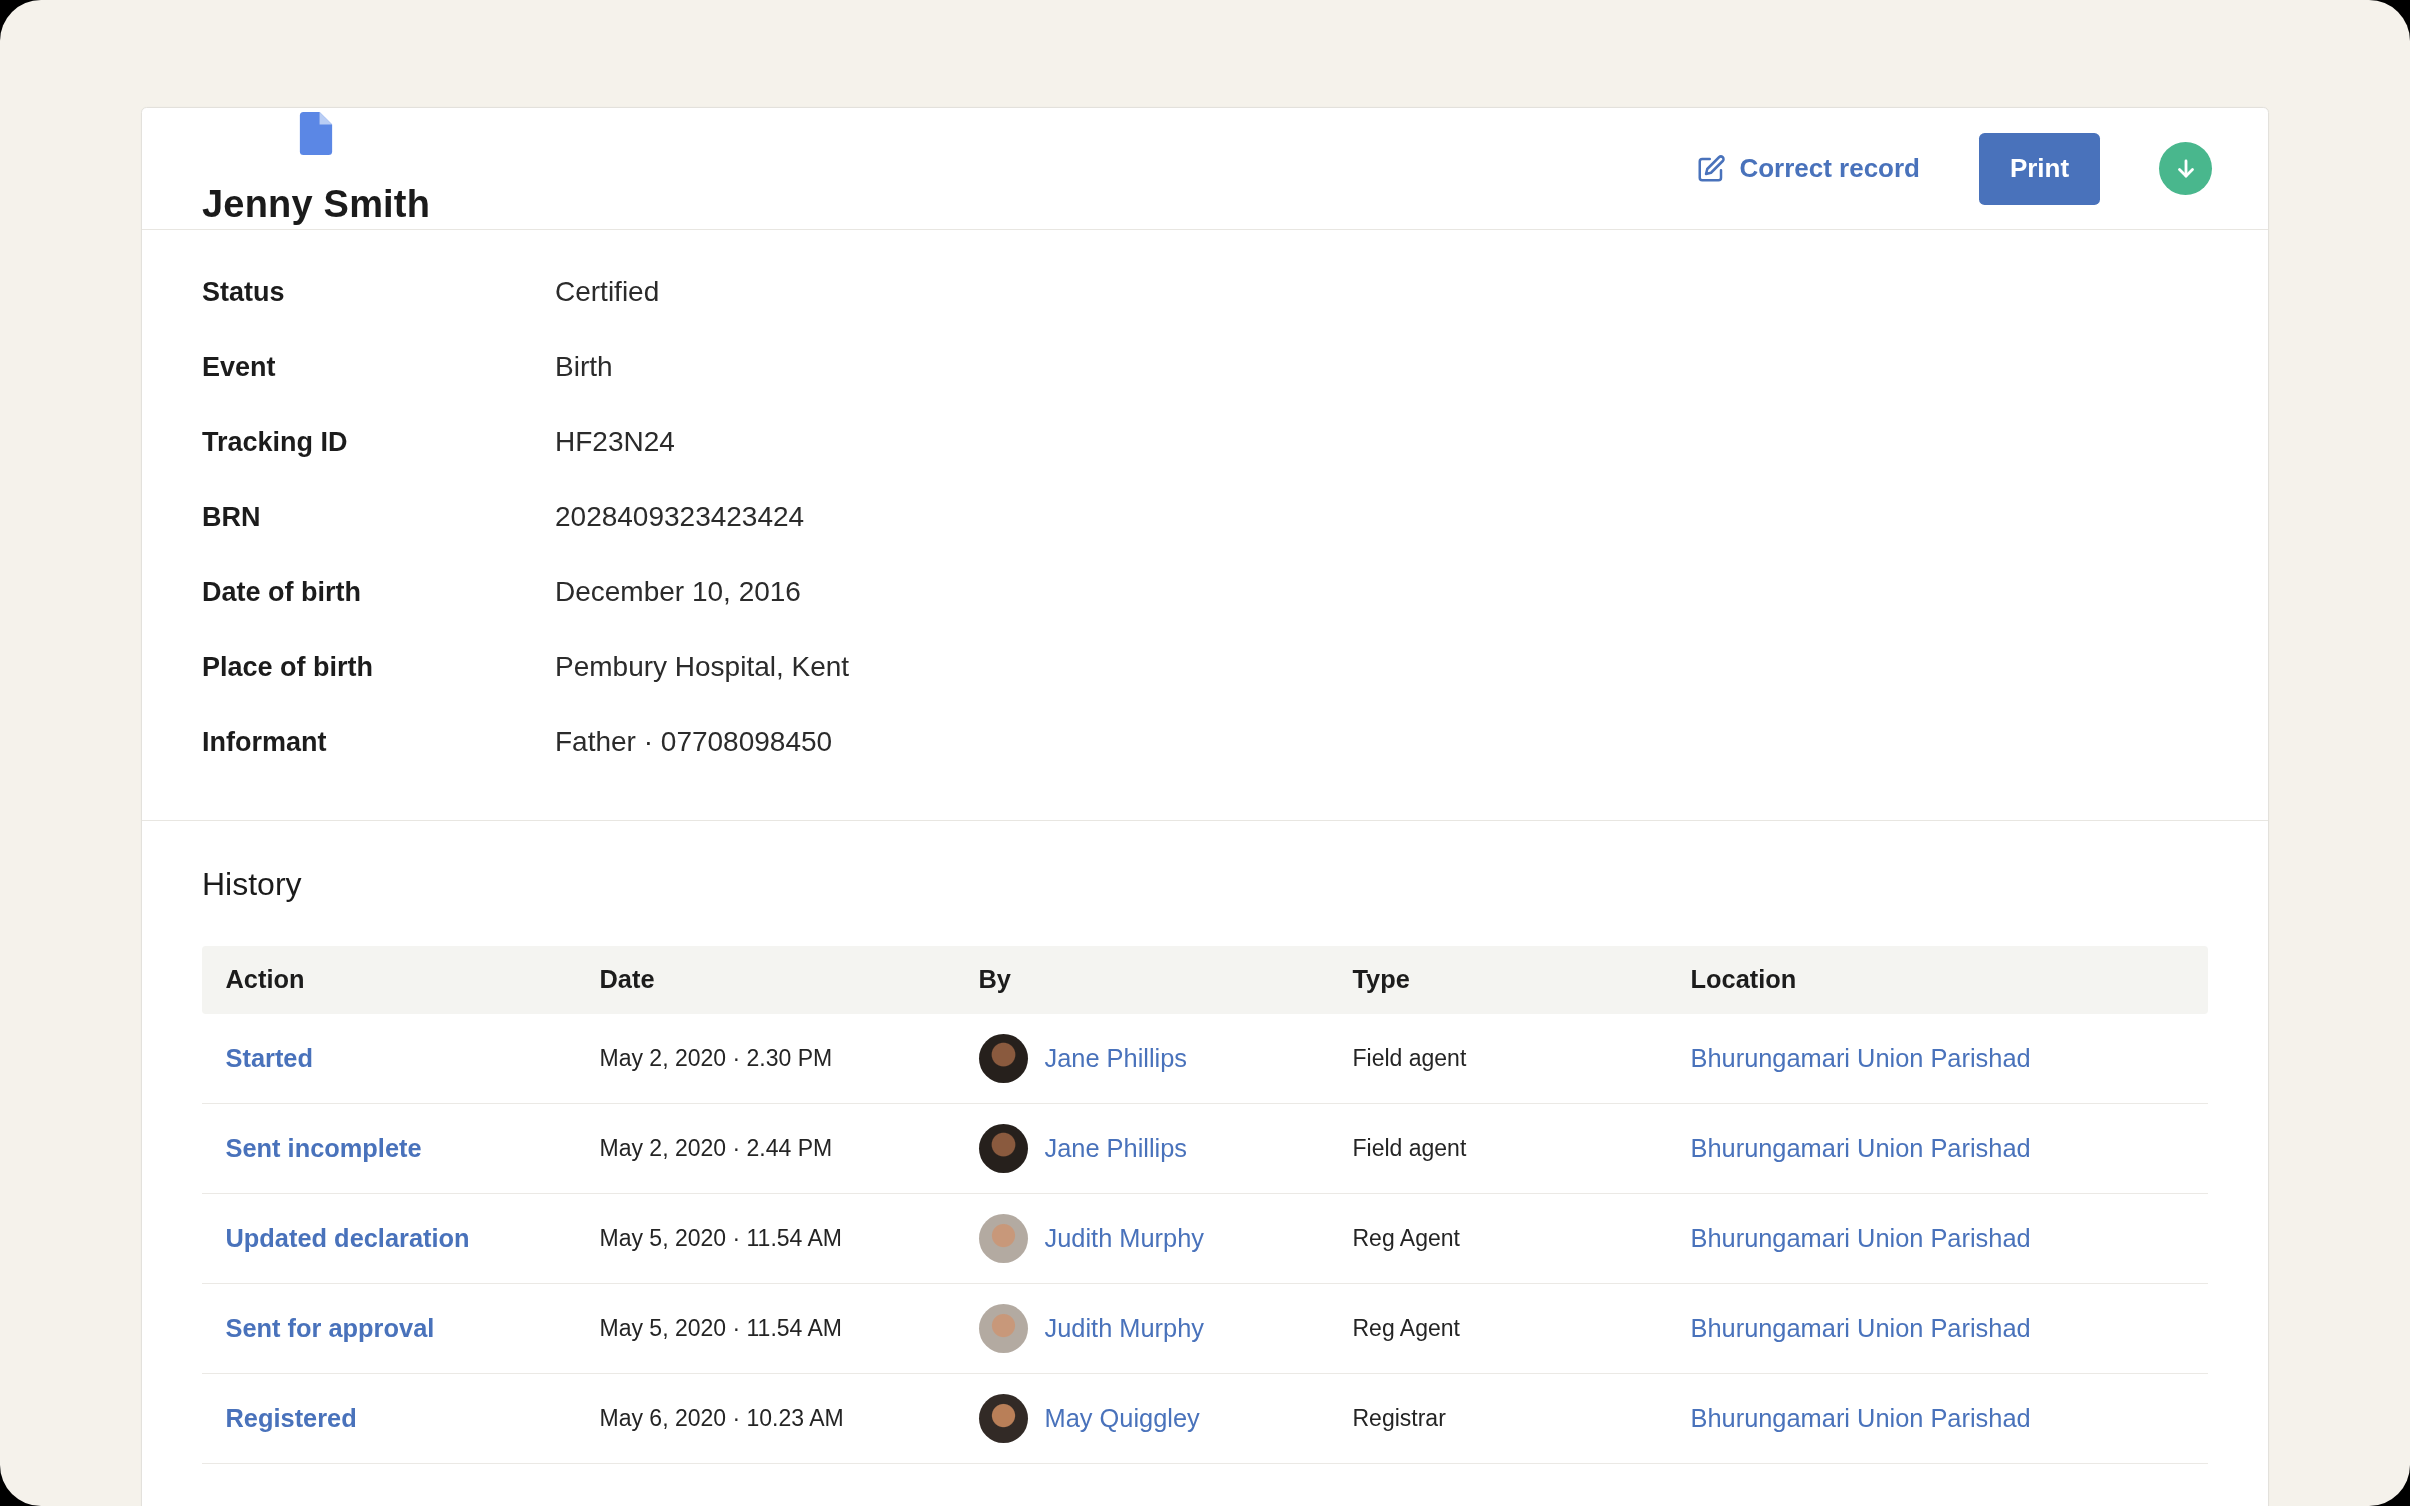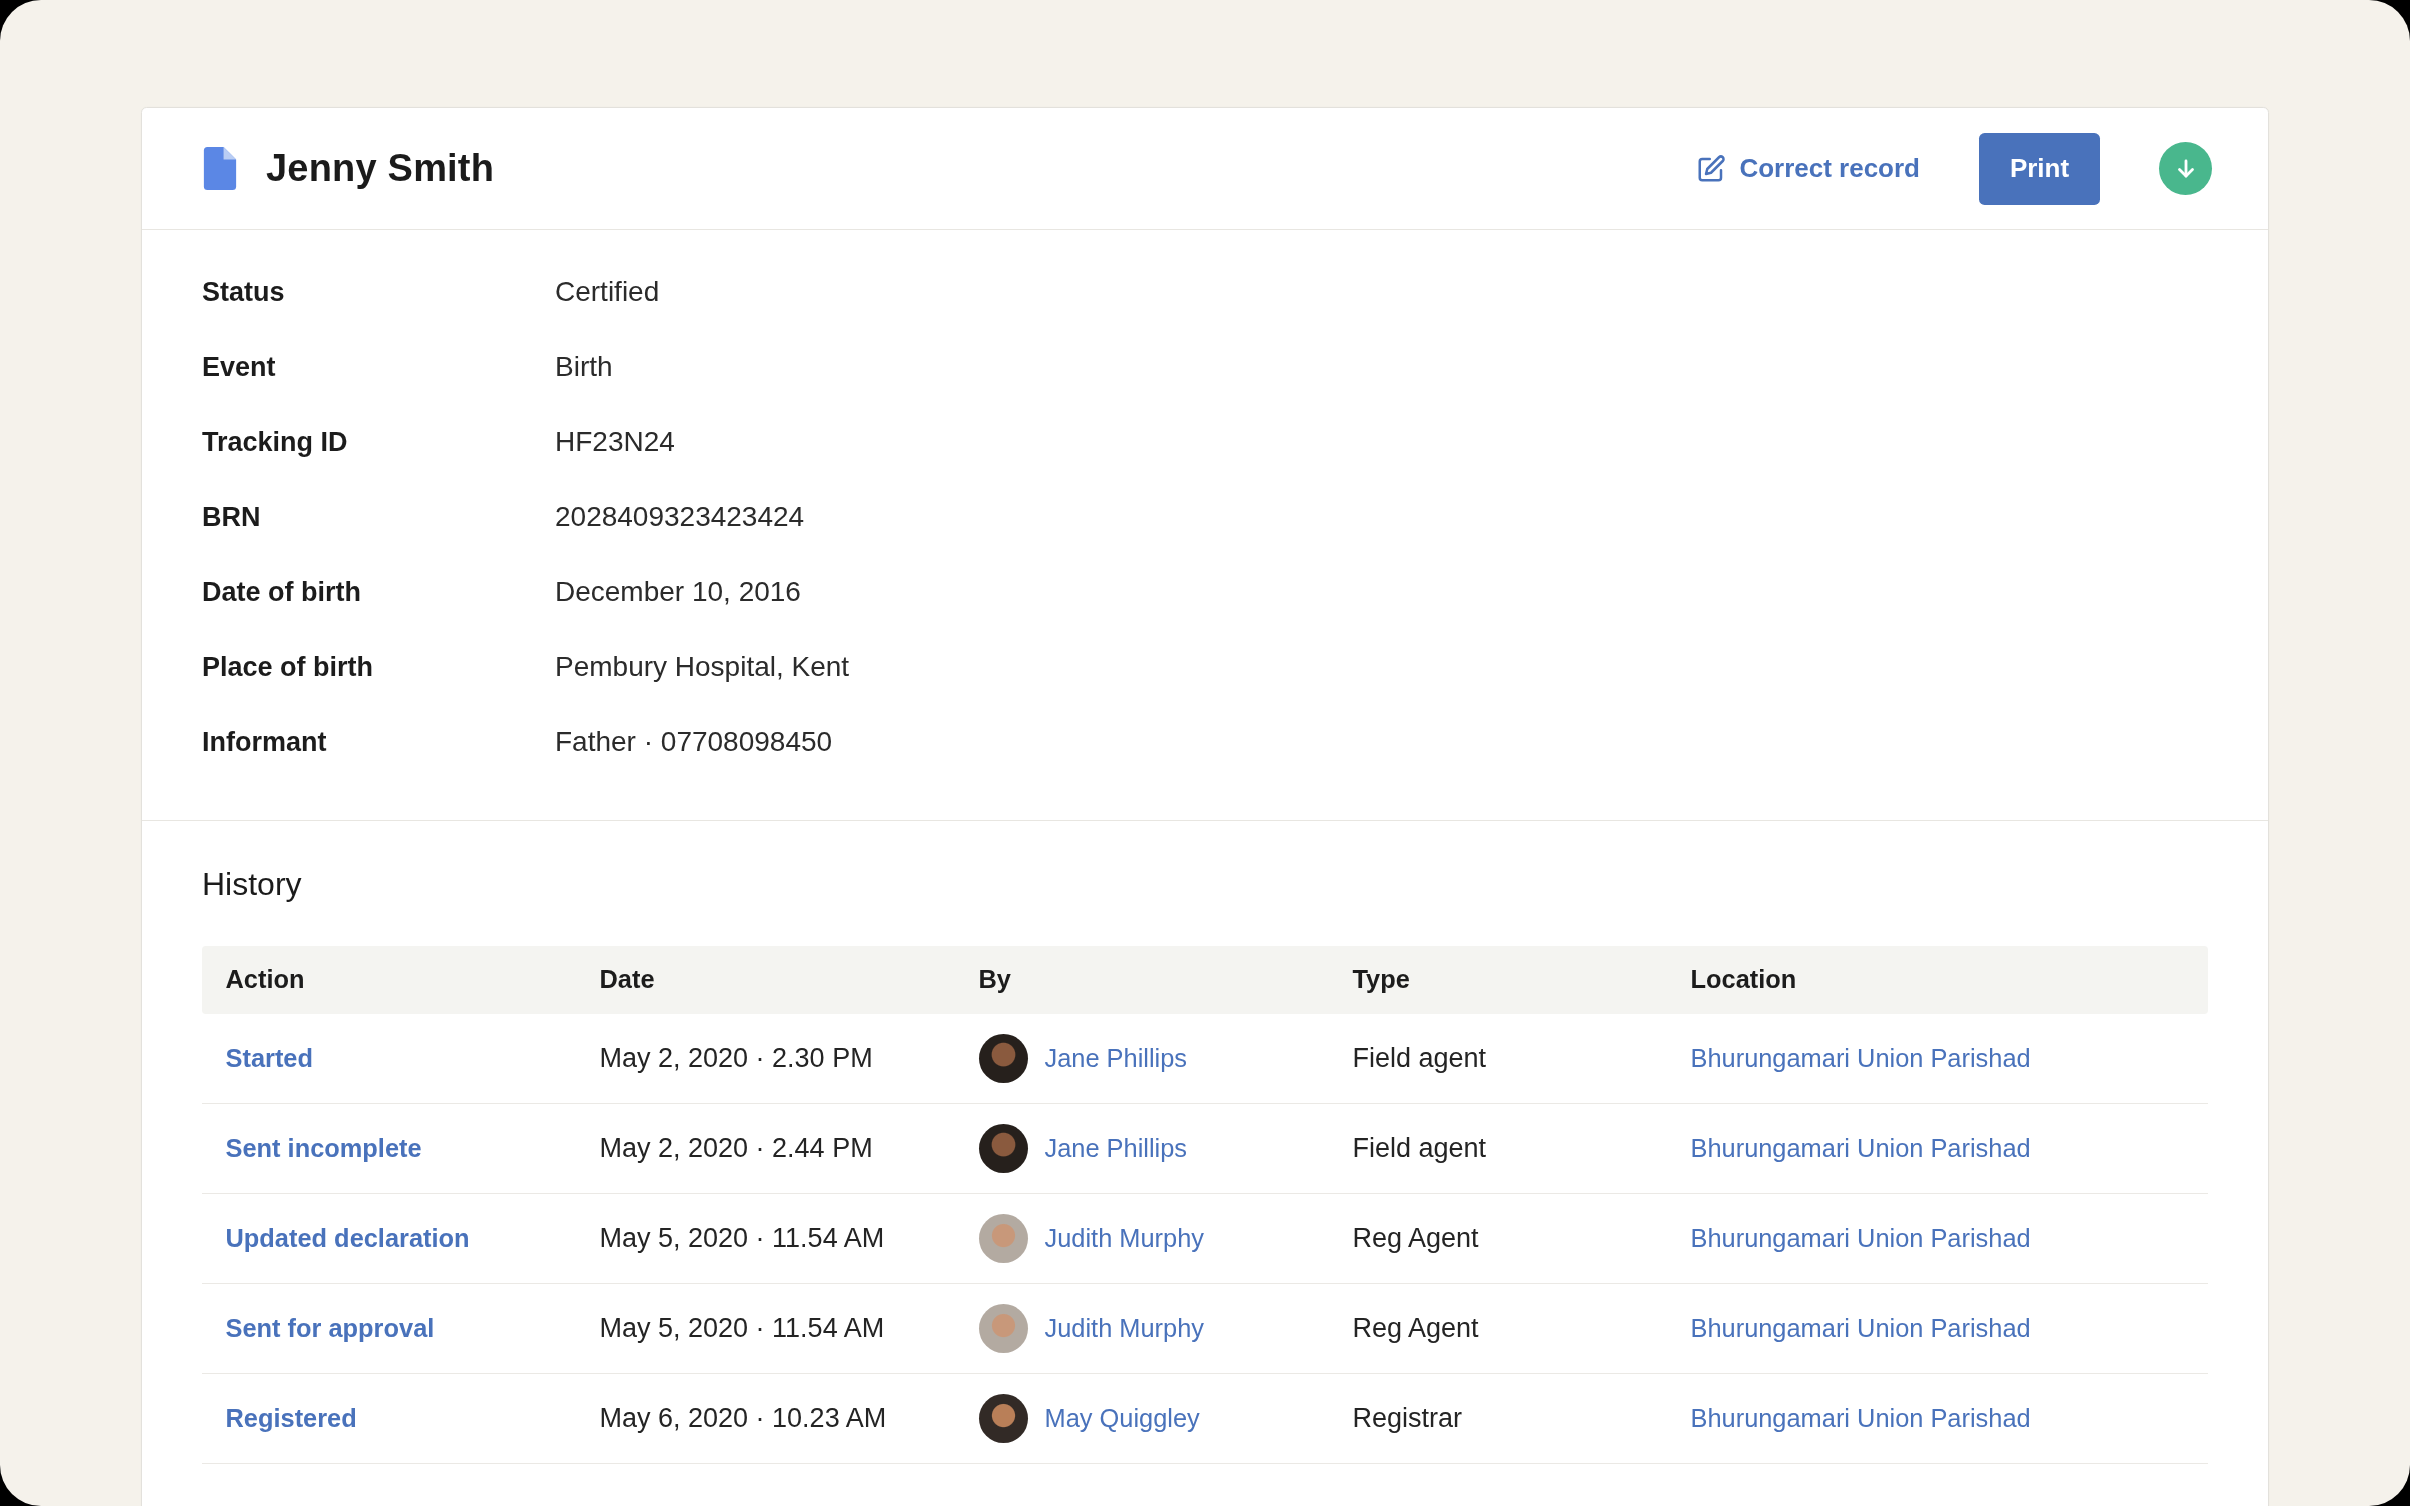--- a/index.html
+++ b/index.html
@@ -30,21 +30,21 @@
   }
   
   .card-header {
     height: 122px;
     display: flex;
     align-items: center;
     justify-content: space-between;
     padding: 0 56px 0 60px;
     border-bottom: 0.9px solid #e8e6e1;
   }
-  .header-left { display: flex; align-items: center; gap: 28px; }
+  .header-left { display: flex; align-items: center; gap: 28px; flex-direction: column; }
   .doc-icon { display: inline-flex; width: 36px; height: 43px; }
   .page-title { font-size: 38px; font-weight: 700; color: #1b1b1b; letter-spacing: 0.2px; }
   .header-right { display: flex; align-items: center; gap: 59px; }
   .correct-record {
     display: inline-flex; align-items: center; gap: 13px;
     background: none; border: none; cursor: pointer;
     color: #4972BB; font-family: inherit;
     font-size: 26px; font-weight: 700;
   }
   .correct-record svg { width: 30px; height: 30px; }
@@ -78,21 +78,21 @@
     align-items: center;
   }
   .t-head {
     height: 68px;
     background: #f4f4f1;
     border-radius: 3.8px;
   }
   .t-head .cell { font-size: 25.4px; font-weight: 700; color: #1c1c1c; }
   .t-body-row { height: 90px; border-bottom: 0.9px solid #ebe9e5; }
   .cell { padding-left: 23.5px; }
-  .cell-text { font-size: 27px; color: #242424; }
+  .cell-text { font-size: 23px; color: #242424; }
   .link {
     font-size: 25.4px; color: #4972BB; text-decoration: none; cursor: pointer;
   }
   .link.action { font-weight: 700; }
   .by-cell { display: flex; align-items: center; gap: 17px; }
   .avatar {
     width: 49px; height: 49px; border-radius: 50%;
     flex: 0 0 auto;
   }
 </style>

